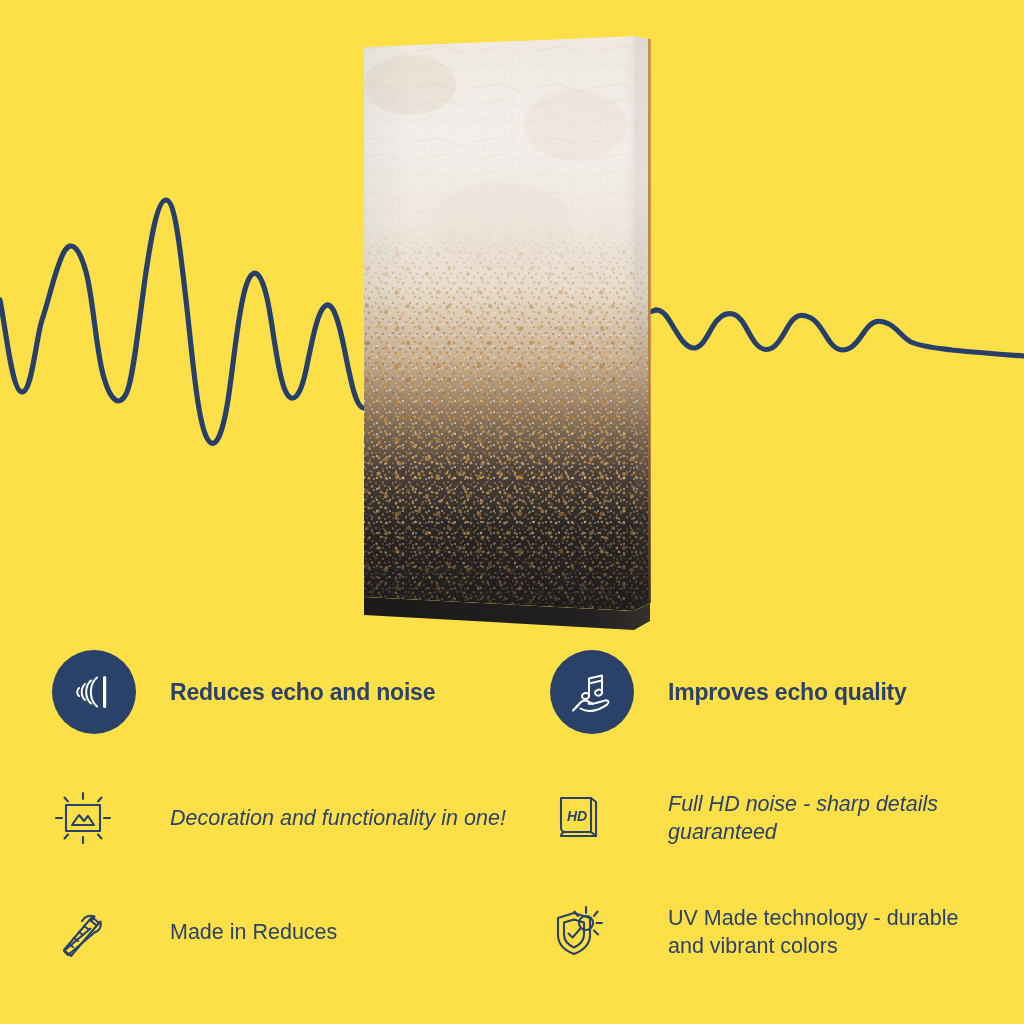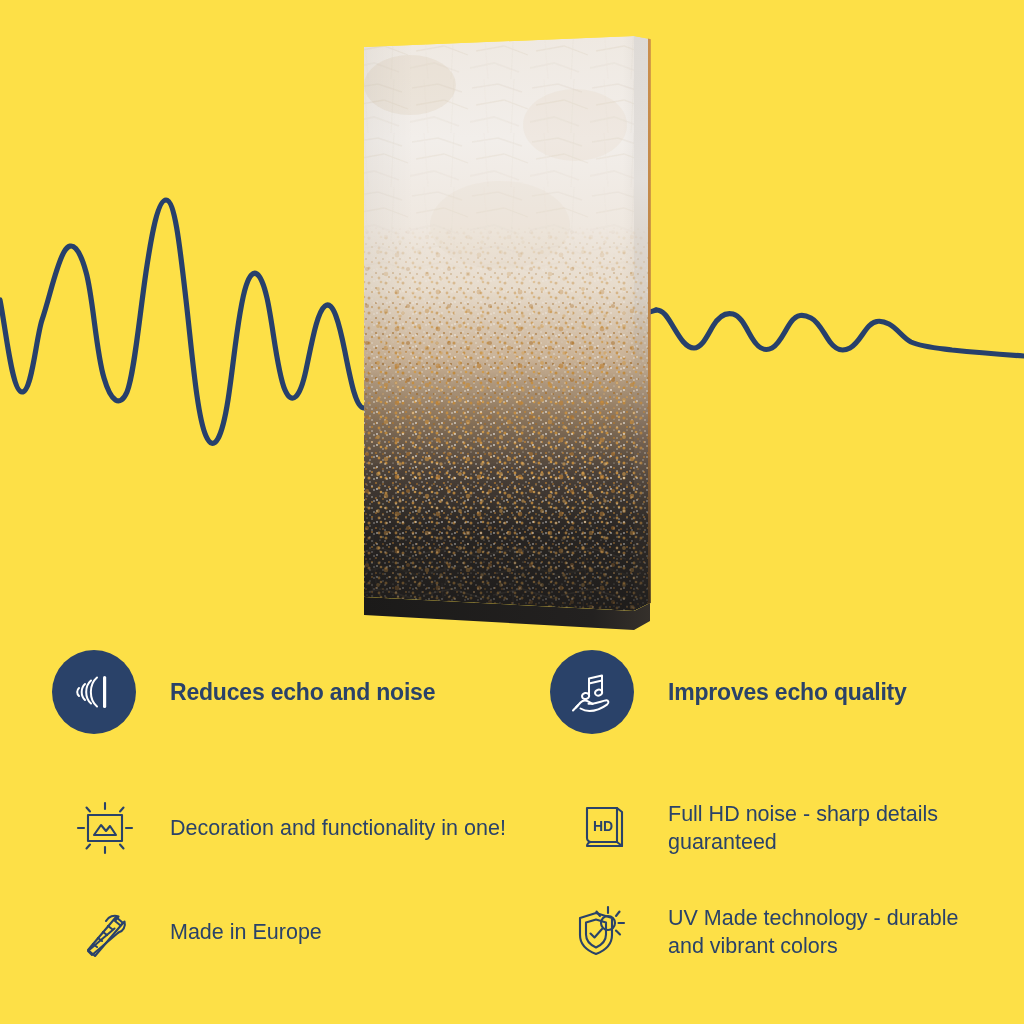--- a/index.html
+++ b/index.html
@@ -53,39 +53,39 @@
   }
   .feature-row {
     position: absolute;
     display: flex;
     align-items: center;
   }
   .col-left  { left: 52px; }
   .col-right { left: 550px; }
 
   .row-main { top: 10px; }
-  .row-two  { top: 146px; }
+  .row-two  { top: 136px; font-style: italic; }
   .row-three{ top: 250px; }
 
   .icon-circle {
     width: 84px;
     height: 84px;
     border-radius: 50%;
     background: #2a4269;
     display: flex;
     align-items: center;
     justify-content: center;
     flex: 0 0 84px;
   }
   .icon-plain {
     width: 84px;
     height: 84px;
     display: flex;
     align-items: center;
-    justify-content: flex-end;
+    justify-content: flex-start;
     flex: 0 0 84px;
   }
   .feature-text {
     margin-left: 34px;
     color: #2a4269;
   }
   .feature-text.headline {
     font-size: 23px;
     font-weight: bold;
     letter-spacing: -0.2px;
@@ -394,21 +394,21 @@
             <path d="M17,41 L21,44"></path>
             <path d="M22,35 L26,38"></path>
             <path d="M27,29 L31,32"></path>
             <path d="M32,23 L36,26"></path>
 
             <path d="M30,18 C32.5,13.5 38,11.5 42.5,13.5 L39,18 L44.5,22.5 L48.5,18.5 C50,23.5 47,28.5 42.5,29.5"></path>
             <path d="M42.5,29.5 L16,52 L12,48 L38.5,25.5"></path>
           </g>
         </svg>
       </div>
-      <div class="feature-text body">Made in Europe</div>
+      <div class="feature-text body">Made in Reduces</div>
     </div>
 
     <div class="feature-row col-right row-three">
       <div class="icon-plain">
         <svg width="62" height="60" viewBox="0 0 62 60" xmlns="http://www.w3.org/2000/svg">
           <g fill="none" stroke="#2a4269" stroke-width="2.1" stroke-linecap="round" stroke-linejoin="round">
 
             <path d="M36,5 L36,11"></path>
             <path d="M47.5,9.5 L44,14"></path>
             <path d="M52,21 L46.5,21"></path>

